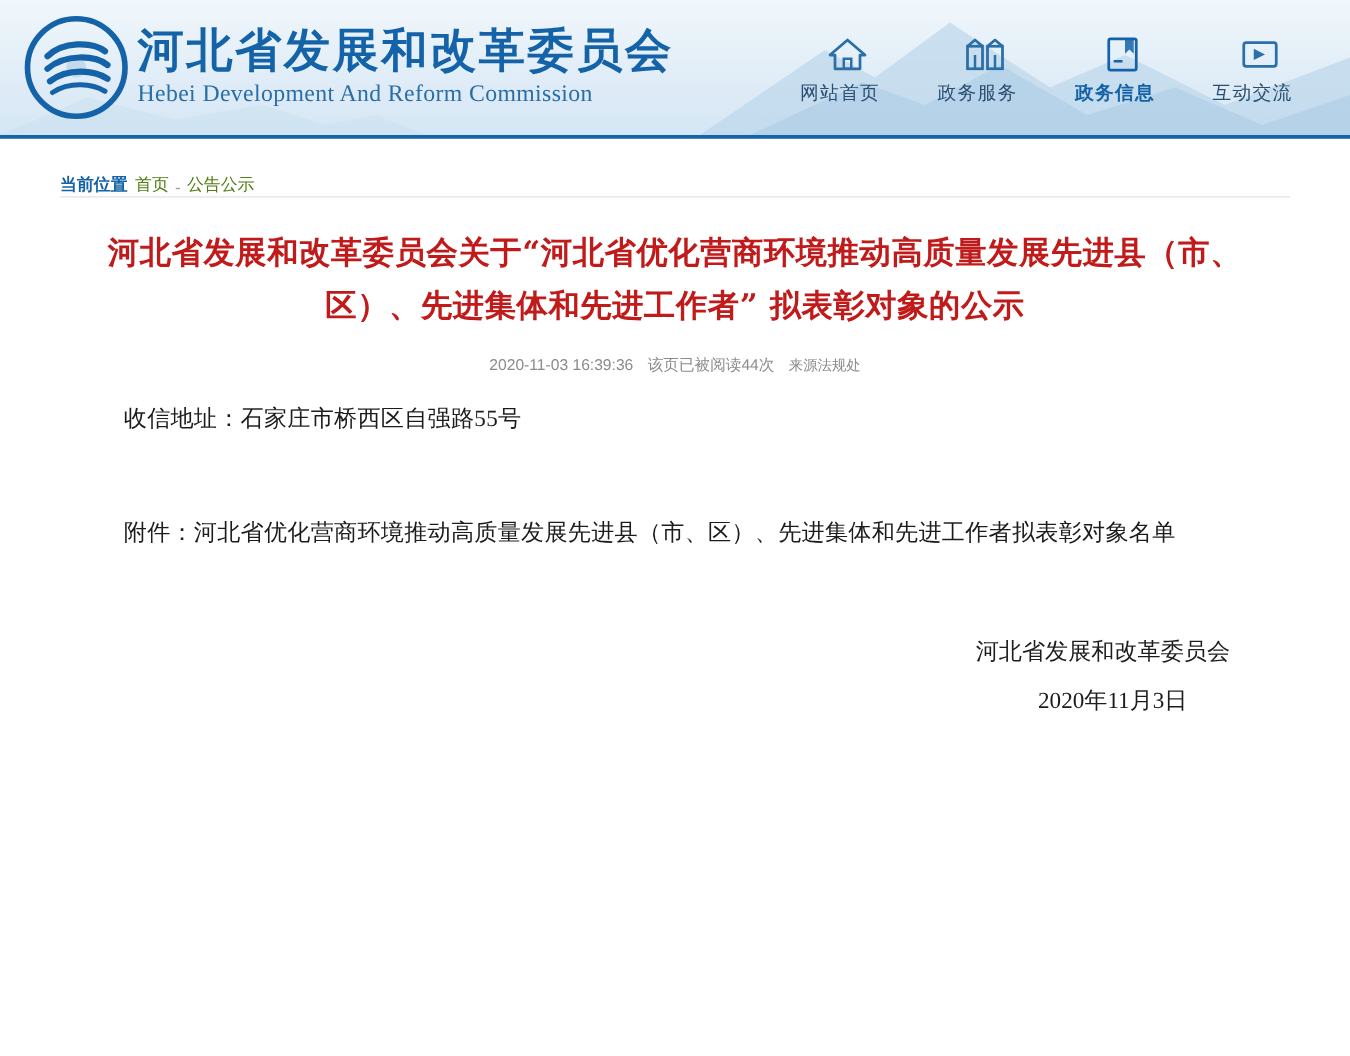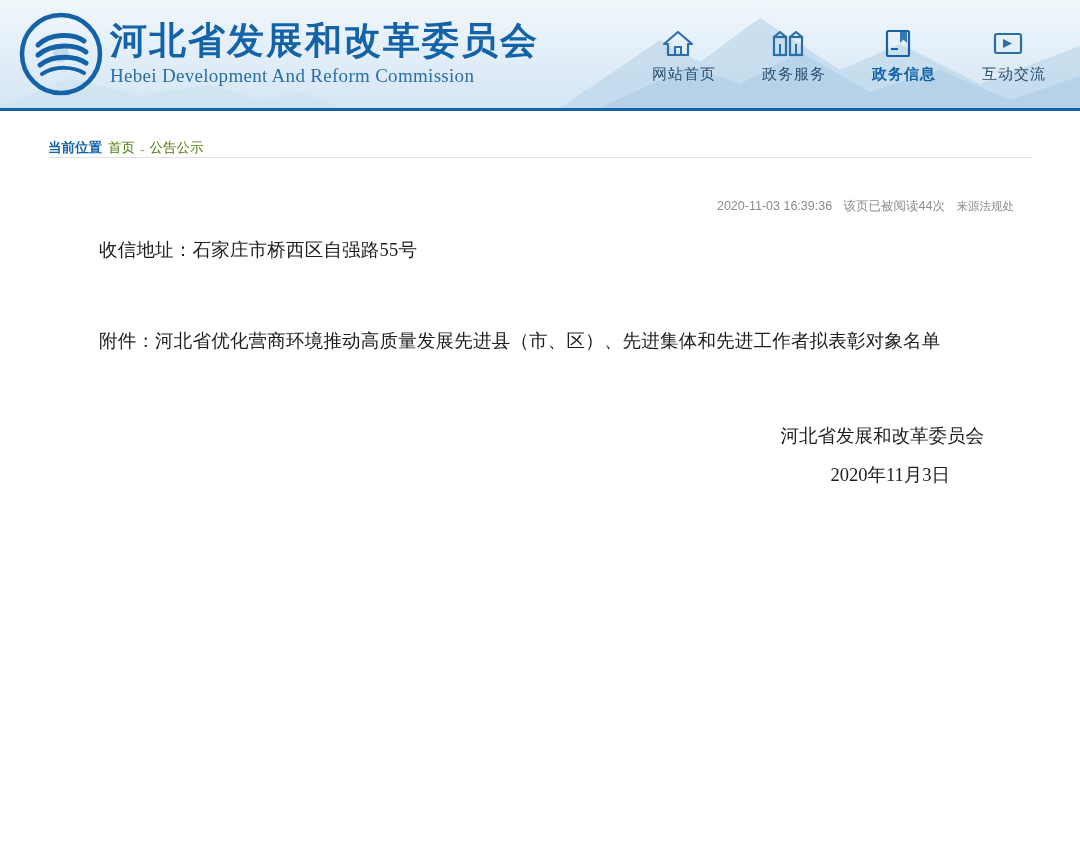--- a/index.html
+++ b/index.html
@@ -69,21 +69,21 @@
   }
   .nav {
     margin-left: auto;
     display: flex;
     align-items: flex-start;
     gap: 34px;
     padding-right: 10px;
   }
   .nav-item {
     width: 76px;
-    text-align: right;
+    text-align: left;
     cursor: pointer;
   }
   .nav-icon {
     height: 36px;
     display: flex;
     align-items: center;
     justify-content: center;
     color: #2b6fa8;
   }
   .nav-label {
@@ -135,21 +135,21 @@
     font-family: "DejaVu Serif", "Liberation Serif", serif;
     font-size: 25px;
     font-weight: bold;
     color: #c11a1a;
     text-align: center;
     line-height: 1.72;
     letter-spacing: 0.5px;
     margin: 0 6px;
   }
   .article-meta {
-    text-align: right;
+    text-align: center;
     margin-top: 18px;
     font-family: "Liberation Sans", sans-serif;
     font-size: 12.5px;
     color: #8b8b8b;
   }
   .article-meta span { margin: 0 4px; }
   .meta-small { font-size: 11.5px; }
 
   .article-body {
     margin-top: 16px;
@@ -268,20 +268,21 @@
 
   <div class="breadcrumb">
     <span class="bc-label">当前位置</span>
     <a href="#">首页</a>
     <span class="bc-sep">-</span>
     <a href="#">公告公示</a>
   </div>
 
   <div class="article">
 
+    <h1 class="article-title">河北省发展和改革委员会关于“河北省优化营商环境推动高质量发展先进县（市、区）、先进集体和先进工作者” 拟表彰对象的公示</h1>
 
     <div class="article-meta">
       <span>2020-11-03 16:39:36</span>
       <span>该页已被阅读44次</span>
       <span class="meta-small">来源法规处</span>
     </div>
 
     <div class="article-body">
       <p class="para-sub">收信地址：石家庄市桥西区自强路55号</p>
       <p class="para-attach">附件：河北省优化营商环境推动高质量发展先进县（市、区）、先进集体和先进工作者拟表彰对象名单</p>

